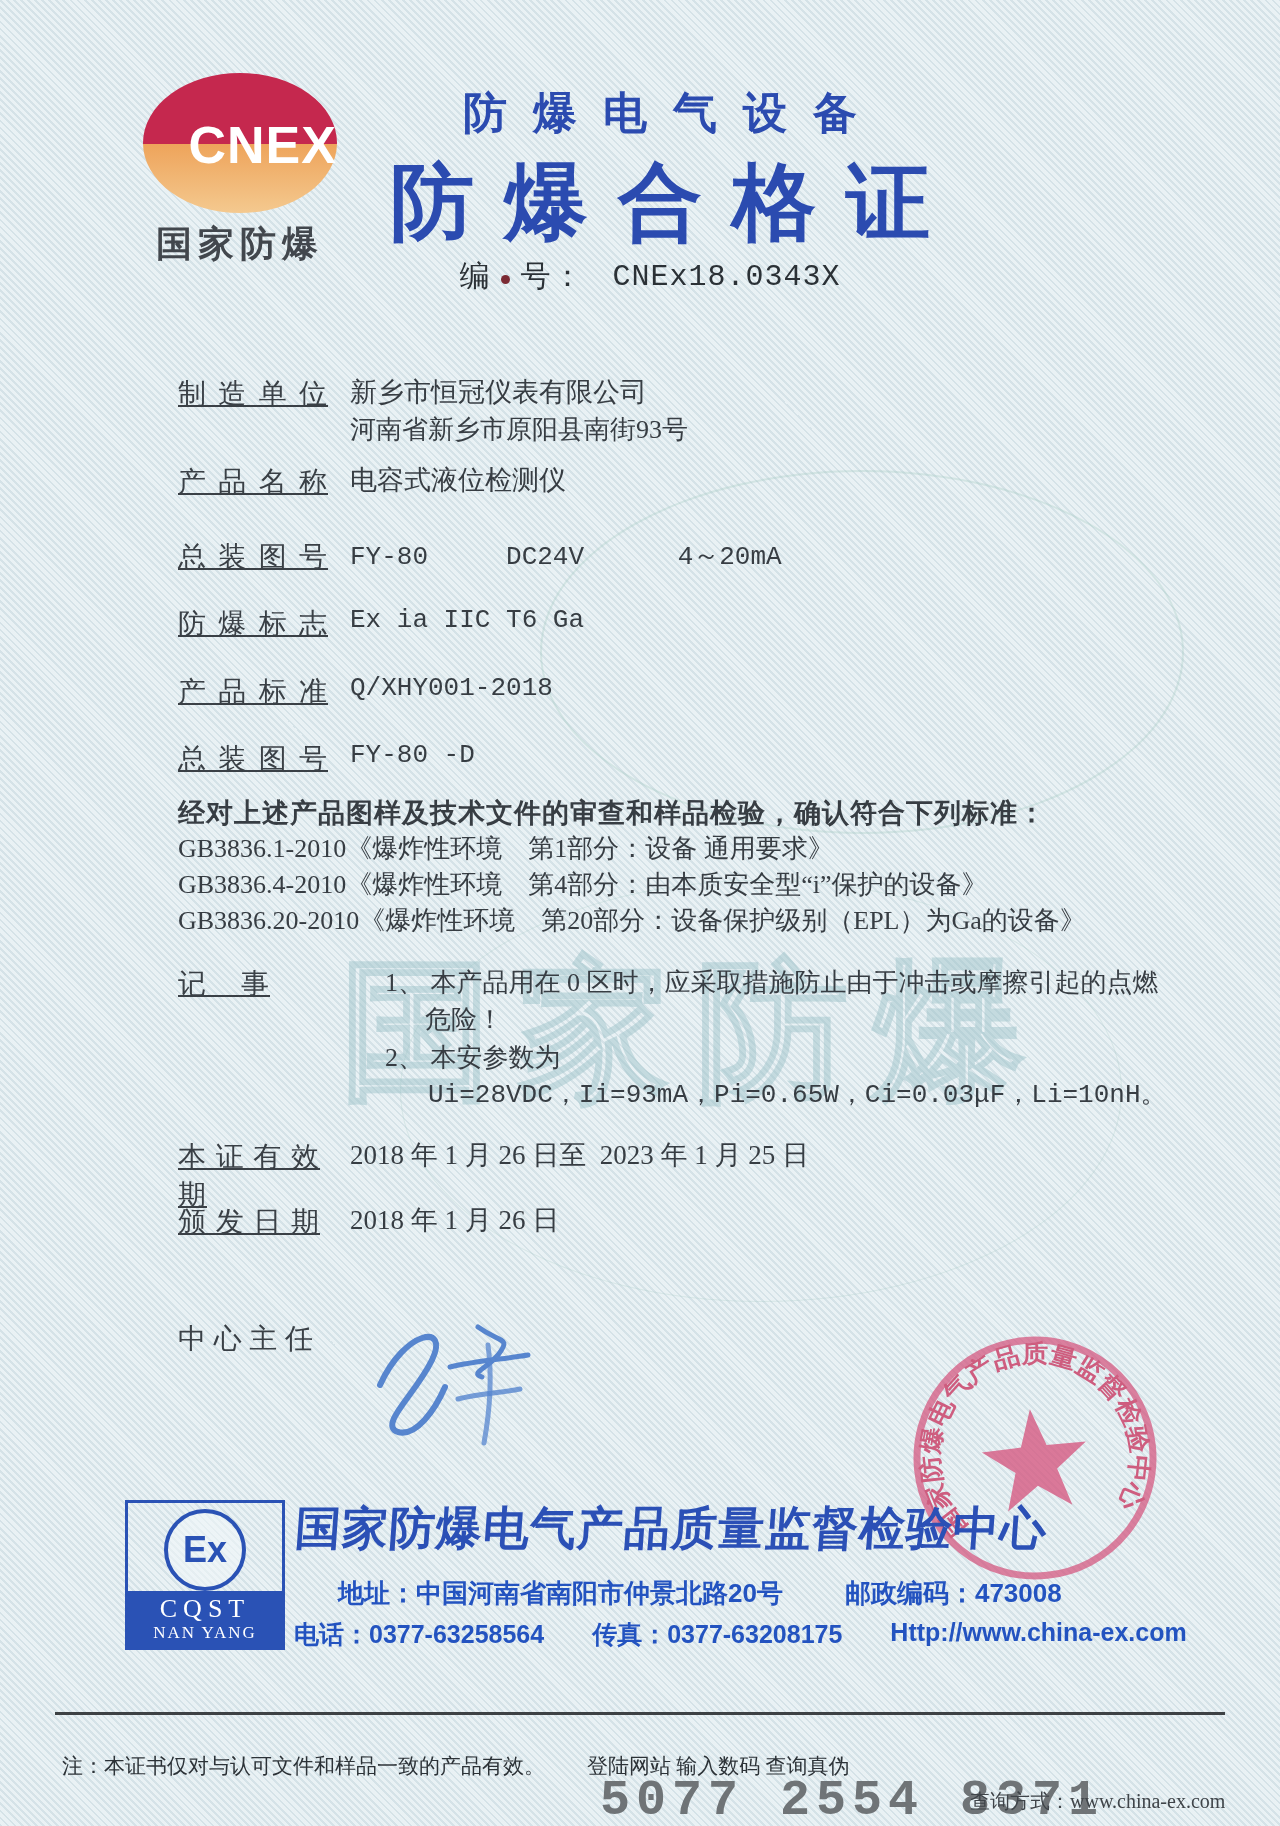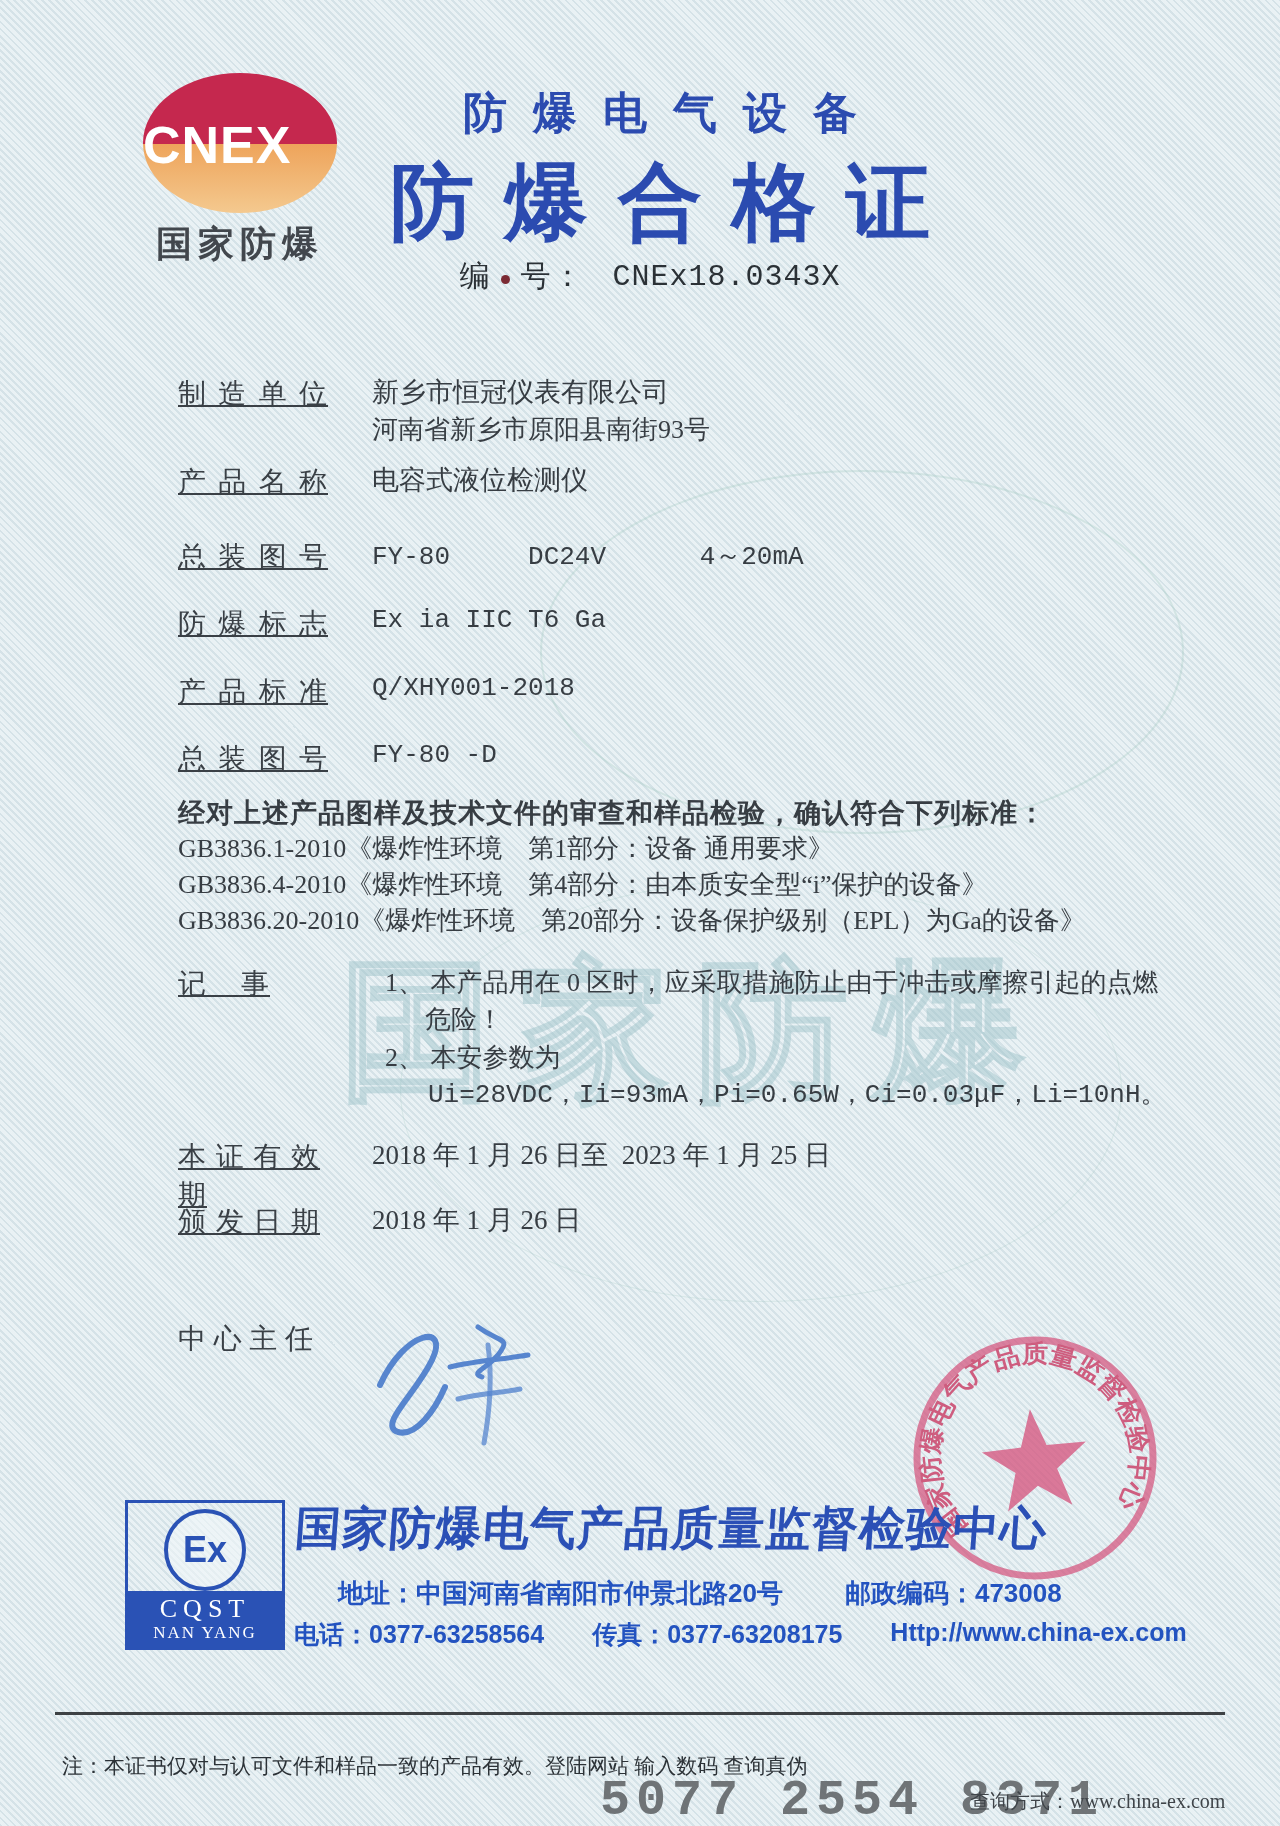--- a/index.html
+++ b/index.html
@@ -8,21 +8,21 @@
     position:relative;width:1280px;height:1826px;overflow:hidden;
     background-color:#e1ebee;
     background-image:repeating-linear-gradient(45deg, rgba(203,219,226,.55) 0 2px, rgba(234,242,245,.9) 2px 5px);
     color:#343b41;
   }
   .abs{position:absolute;}
   
   .cnex-ellipse{
     left:143px;top:73px;width:194px;height:140px;border-radius:50%;
     background:linear-gradient(180deg,#c5284e 0%,#c5284e 51%,#eea45b 51%,#f4c98f 100%);
-    display:flex;align-items:center;justify-content:flex-start;
+    display:flex;align-items:center;justify-content:flex-end;
   }
   .cnex-text{
     color:#ffffff;font-family:"Liberation Sans","DejaVu Sans",sans-serif;
     font-weight:bold;font-size:52px;letter-spacing:1px;margin-top:4px;
   }
   .cnex-caption{
     left:143px;top:220px;width:194px;text-align:center;
     font-size:36px;font-weight:bold;color:#42474d;letter-spacing:6px;
     font-family:"Liberation Sans","DejaVu Sans",sans-serif;
   }
@@ -42,21 +42,21 @@
   }
   .cert-no-row .lbl{letter-spacing:2px;}
   .dot{width:9px;height:9px;border-radius:50%;background:#7b2a33;display:inline-block;margin:6px 10px 0 10px;}
   .cert-no-val{font-family:"Liberation Mono","DejaVu Sans Mono",monospace;margin-left:28px;letter-spacing:1px;}
   
   .flabel{
     position:absolute;left:178px;width:150px;font-size:28px;color:#3a4046;
     text-align:justify;text-align-last:justify;letter-spacing:1px;text-decoration:underline;
   }
   .fvalue{
-    position:absolute;left:372px;font-size:27px;color:#373d43;white-space:pre;
+    position:absolute;left:350px;font-size:27px;color:#373d43;white-space:pre;
   }
   .latin{font-family:"Liberation Mono","DejaVu Sans Mono",monospace;font-size:26px;}
   .para{position:absolute;left:178px;font-size:27px;color:#373d43;white-space:pre;}
   
   .remark-line{position:absolute;font-size:26px;color:#373d43;white-space:pre;}
   
   .sig-label{left:178px;top:1320px;width:135px;font-size:28px;color:#3a4046;
     text-align:justify;text-align-last:justify;}
   
   .stamp{left:895px;top:1318px;width:280px;height:280px;opacity:.88;transform:rotate(-6deg);}
@@ -81,21 +81,21 @@
     left:295px;top:1498px;width:760px;font-size:46px;font-weight:bold;color:#2b50b6;
     font-family:"Liberation Sans","DejaVu Sans",sans-serif;transform:skewX(-4deg);
     white-space:nowrap;letter-spacing:1px;
   }
   .org-line{position:absolute;display:flex;font-weight:bold;color:#2353c0;
     font-family:"Liberation Sans","DejaVu Sans",sans-serif;}
   .addr-line{left:338px;top:1576px;font-size:26px;gap:62px;}
   .tel-line{left:294px;top:1618px;font-size:25px;gap:48px;}
   
   .rule{left:55px;top:1712px;width:1170px;height:3px;background:#3d4144;}
-  .note-row{left:62px;top:1752px;display:flex;font-size:21px;color:#2c3237;}
+  .note-row{left:62px;top:1752px;display:flex;gap:42px;font-size:21px;color:#2c3237;}
   .code{
     left:600px;top:1772px;font-size:50px;color:#63676a;letter-spacing:6px;
     font-family:"Liberation Mono","DejaVu Sans Mono",monospace;font-weight:bold;opacity:.9;
   }
   .query{left:970px;top:1788px;font-size:20px;color:#3f4449;}
   
   .wm-text{
     left:340px;top:930px;font-size:152px;font-weight:bold;letter-spacing:26px;
     color:transparent;-webkit-text-stroke:2px rgba(150,190,198,.45);
     font-family:"Liberation Sans",sans-serif;pointer-events:none;

